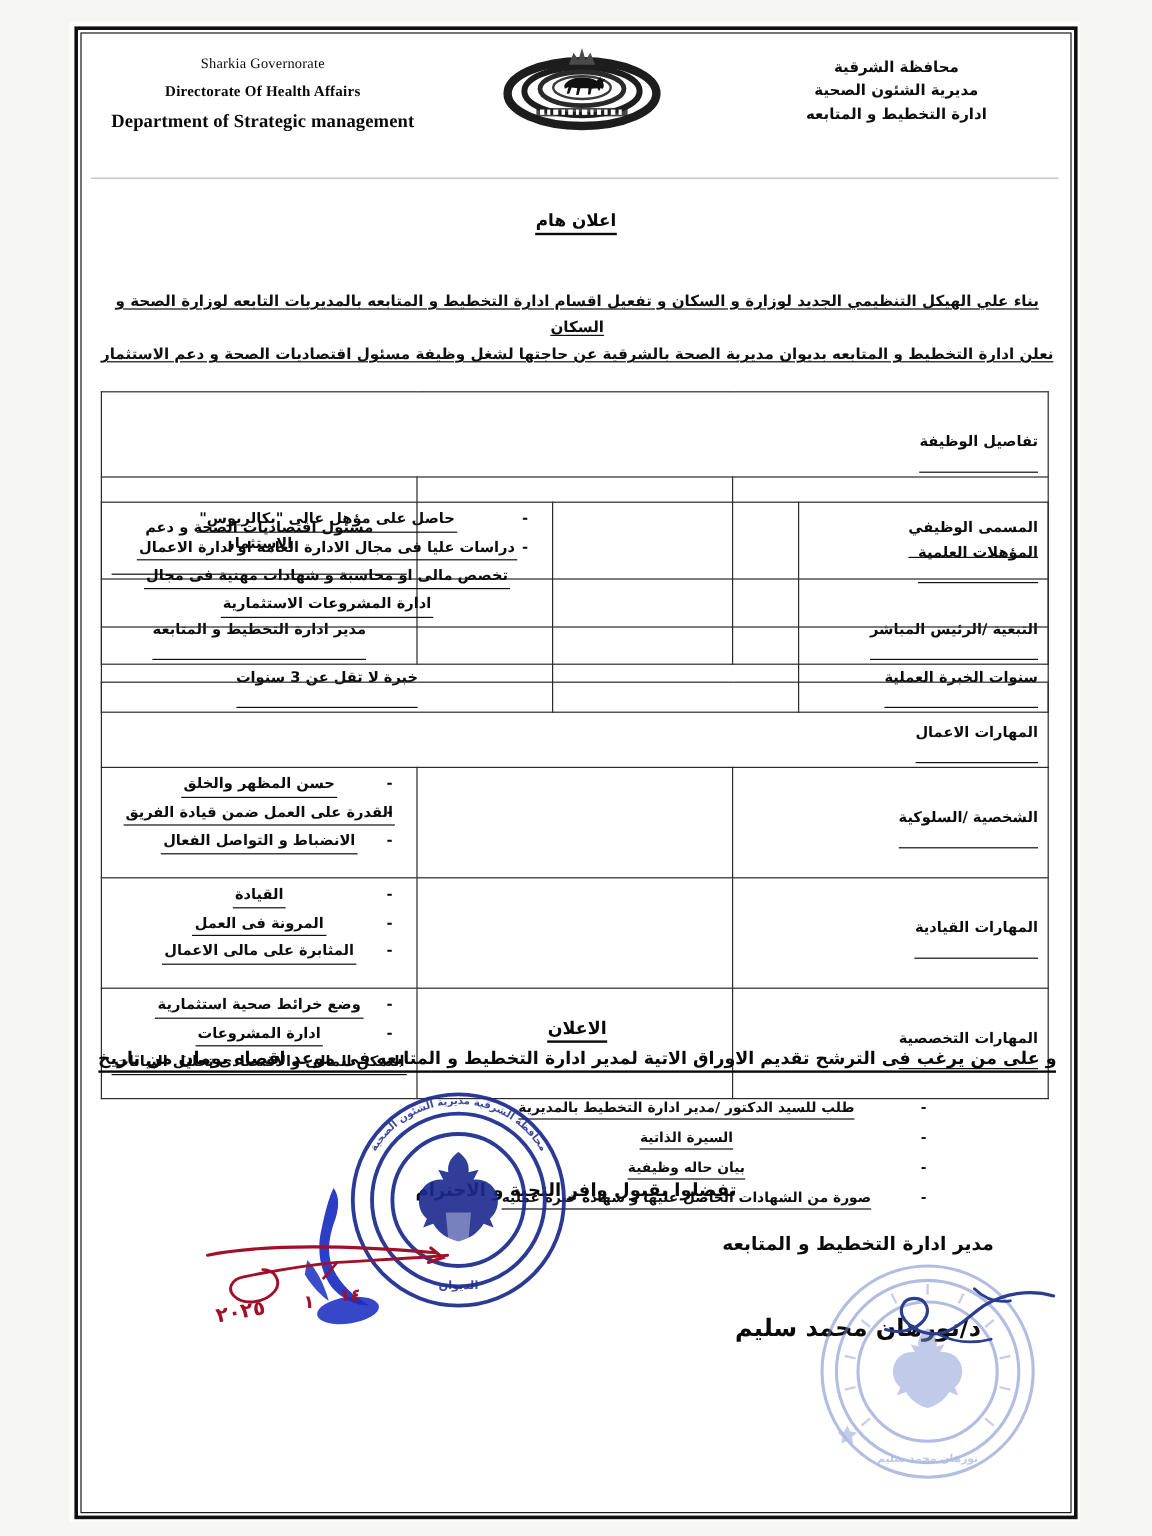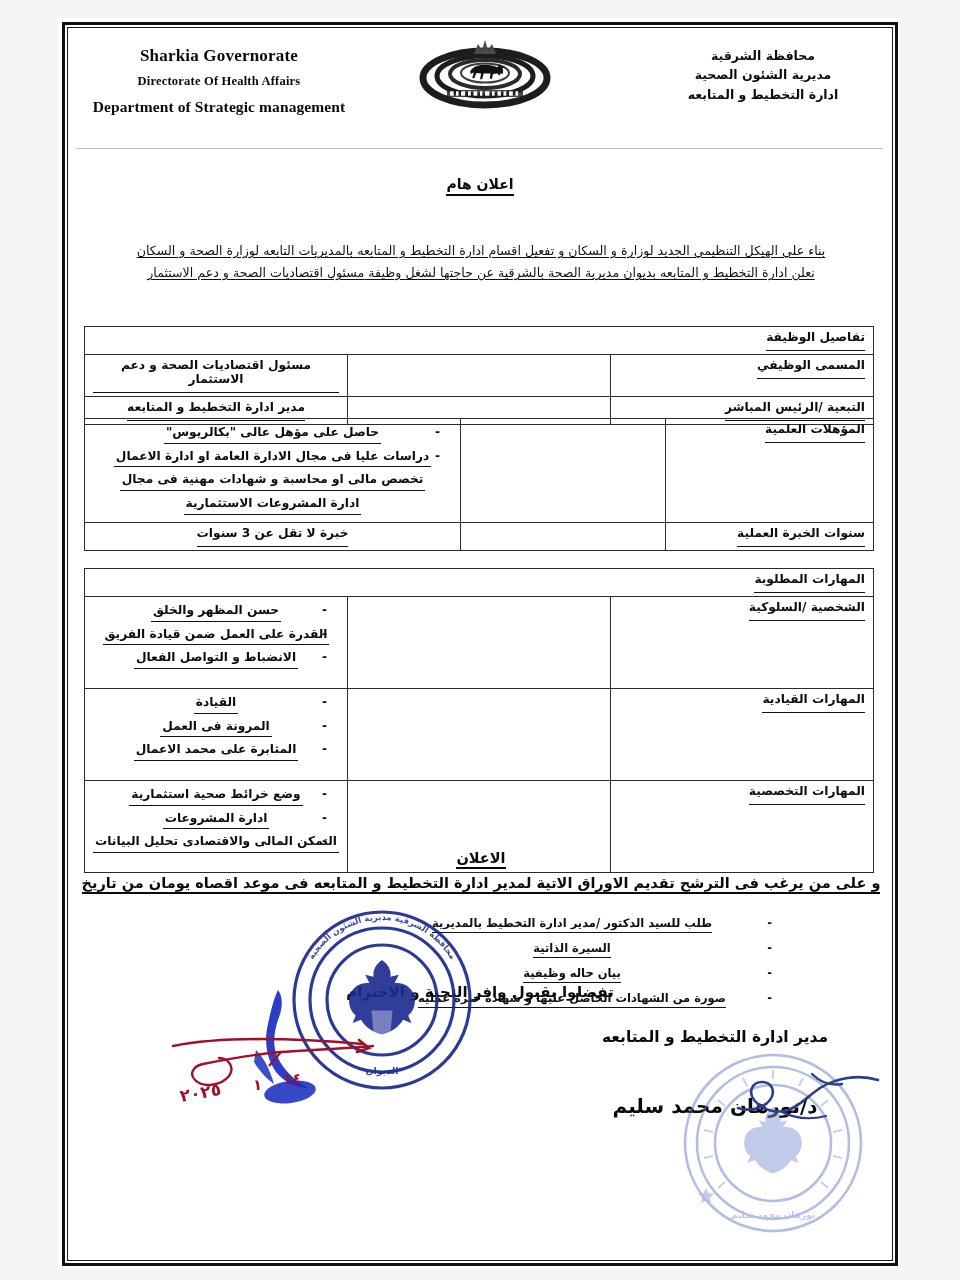--- a/index.html
+++ b/index.html
@@ -53,27 +53,27 @@
     position: relative;
     height: 122px;
   }
   .hdr-left {
     position: absolute;
     left: 6px; top: 18px;
     width: 290px;
     text-align: center;
     color: #0a0a0a;
   }
-  .hdr-left .l1 { font-size: 17px; font-weight: bold; letter-spacing: .2px; margin-bottom: 8px;}
+  .hdr-left .l1 { font-size: 12px; font-weight: normal; letter-spacing: .2px; margin-bottom: 8px;}
   .hdr-left .l2 { font-size: 12.5px; font-weight: bold; letter-spacing: .2px; margin-bottom: 9px;}
   .hdr-left .l3 { font-size: 15.5px; font-weight: bold; letter-spacing: .1px; }
 
   .hdr-right {
     position: absolute;
-    right: 4px; top: 18px;
+    right: 20px; top: 18px;
     width: 250px;
     text-align: center;
     direction: rtl;
     font-family: "DejaVu Sans", "Liberation Sans", sans-serif;
     font-weight: bold;
     color: #0d0d0d;
   }
   .hdr-right div { font-size: 12.5px; line-height: 1.55; }
 
   .hdr-logo {
@@ -108,21 +108,21 @@
 
   
   .intro {
     position: absolute;
     left: 10px; top: 212px;
     width: 806px;
     direction: rtl;
     text-align: center;
     font-family: "DejaVu Sans", "Liberation Sans", sans-serif;
     font-size: 12.6px;
-    font-weight: normal;
+    font-weight: bold;
     line-height: 1.75;
     color: #101010;
   }
   .intro .u { text-decoration: underline; text-underline-offset: 2px; }
 
   
   .tbl {
     position: absolute;
     direction: rtl;
     border-collapse: collapse;
@@ -141,21 +141,22 @@
     text-align: right;
     width: 208px;
   }
   .tbl td.mid { width: 205px; }
   .tbl td.val {
     text-align: center;
   }
   .ul-txt {
     display: inline-block;
     border-bottom: 1.4px solid #111;
-    padding-bottom: 6px;
+    padding-bottom: 18px;
+    margin-top: 31px;
   }
 
   ul.bl {
     margin: 0; padding: 0;
     list-style: none;
   }
   ul.bl li {
     position: relative;
     text-align: center;
     padding: 0 0 0 0;
@@ -441,21 +442,21 @@
             <span class="ul-txt">خبرة لا تقل عن 3 سنوات</span>
           </td>
         </tr>
       </tbody>
     </table>
 
     <table class="tbl" id="tbl-skills">
       <tbody>
         <tr>
           <td colspan="3" class="hdr" style="text-align:right;">
-            <span class="ul-txt">المهارات المطلوبة</span>
+            <span class="ul-txt">المهارات الاعمال</span>
           </td>
         </tr>
 
         <tr>
           <td class="hdr" style="height:92px;">
             <span class="ul-txt">الشخصية /السلوكية</span>
           </td>
           <td class="mid">&nbsp;</td>
           <td class="val">
             <ul class="bl">
@@ -485,21 +486,21 @@
               <li>
                 <span class="bullet">-</span>
                 <span class="btxt">القيادة</span>
               </li>
               <li>
                 <span class="bullet">-</span>
                 <span class="btxt">المرونة فى العمل</span>
               </li>
               <li>
                 <span class="bullet">-</span>
-                <span class="btxt">المثابرة على محمد الاعمال</span>
+                <span class="btxt">المثابرة على مالى الاعمال</span>
               </li>
             </ul>
           </td>
         </tr>
 
         <tr>
           <td class="hdr" style="height:92px;">
             <span class="ul-txt">المهارات التخصصية</span>
           </td>
           <td class="mid">&nbsp;</td>

